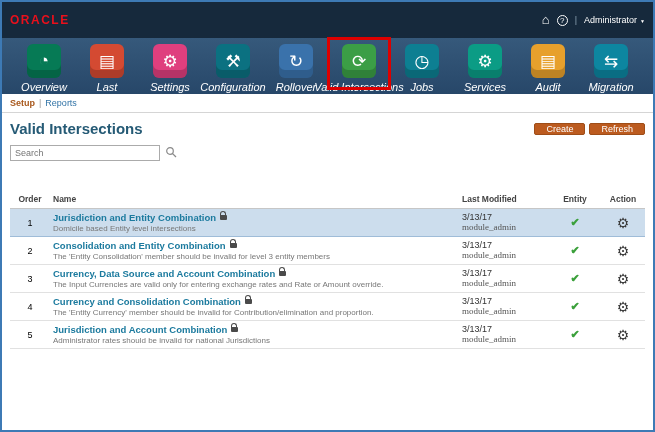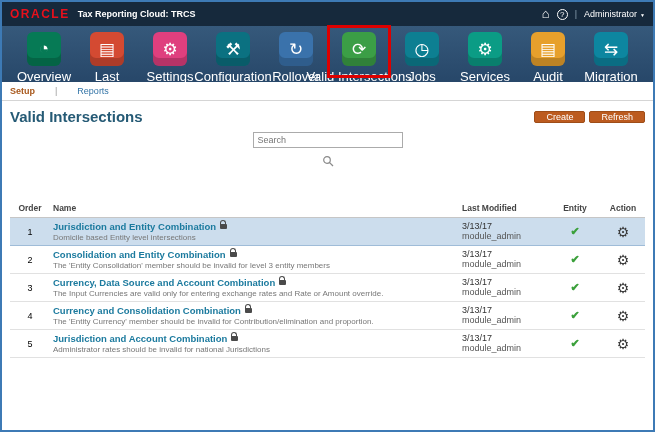--- a/index.html
+++ b/index.html
@@ -1,77 +1,76 @@
 <!DOCTYPE html>
 <html><head>
 <meta charset="utf-8">
 <style>
   html,body{margin:0;padding:0;}
   body{font-family:"Liberation Sans",sans-serif;background:#e9e9e9;}
   .window{position:relative;width:655px;height:432px;box-sizing:border-box;border:2px solid #3d7ab5;background:#fff;overflow:hidden;}
 
   
-  .topbar{height:20px;background:#16293c;display:flex;align-items:center;padding:2px 8px;color:#fff;font-size:9px;}
+  .topbar{height:20px;background:#16293c;display:flex;align-items:center;padding:8px 8px;color:#fff;font-size:9px;}
   .brand{color:#e8101c;font-weight:bold;font-size:12px;letter-spacing:1.5px;}
   .app-title{font-weight:bold;margin-left:8px;font-size:9px;color:#fff;}
   .topbar-right{margin-left:auto;display:flex;align-items:center;gap:7px;}
   .home-icon{font-size:13px;line-height:12px;cursor:pointer;}
   .help-icon{width:11px;height:11px;border:1px solid #fff;border-radius:50%;display:flex;align-items:center;justify-content:center;font-size:8px;cursor:pointer;box-sizing:border-box;}
   .sep{color:#8ba0b3;}
   .user{display:flex;align-items:center;gap:3px;cursor:pointer;}
   .caret{font-size:5px;position:relative;top:1px;}
 
   
   .navbar{height:56px;background:linear-gradient(#36597b,#274769);display:flex;justify-content:center;padding-top:6px;box-sizing:border-box;}
   .nav-item{width:63px;display:flex;flex-direction:column;align-items:center;cursor:pointer;}
   .tile-wrap{position:relative;width:34px;height:34px;}
   .tile{width:34px;height:34px;border-radius:6px;color:#fff;display:flex;align-items:center;justify-content:center;font-size:17px;box-shadow:inset 0 -8px rgba(0,0,0,.18);}
-  .nav-label{color:#fff;font-size:13px;margin-top:3px;white-space:nowrap;}
+  .nav-label{color:#fff;font-size:11px;margin-top:3px;white-space:nowrap;font-style:italic;}
   .red-annotation{position:absolute;left:-15px;top:-7px;width:58px;height:47px;border:3px solid #dd0000;z-index:3;pointer-events:none;}
 
   
-  .breadcrumb{display:flex;align-items:center;gap:20px;padding:4px 8px;border-bottom:1px solid #d5d5d5;font-size:9px;background:#fff;}
+  .breadcrumb{display:flex;align-items:center;gap:4px;padding:4px 8px;border-bottom:1px solid #d5d5d5;font-size:9px;background:#fff;}
   .setup-link{color:#a8581c;font-weight:bold;cursor:pointer;}
   .crumb-sep{color:#999;}
   .reports-link{color:#3173a6;cursor:pointer;}
   .title-row{display:flex;align-items:center;padding:7px 8px 3px;}
   .page-title{color:#255a75;font-size:15px;font-weight:bold;}
   .btns{margin-left:auto;display:flex;gap:4px;}
   .btn{background:#bc5b1f;color:#fff;font-size:9px;padding:0 11px;border:1px solid #9e4d18;border-radius:2px;cursor:pointer;font-family:"Liberation Sans",sans-serif;}
-  .search-row{display:flex;align-items:center;gap:5px;padding:4px 8px 2px;flex-direction:column;}
+  .search-row{display:flex;align-items:center;gap:5px;padding:4px 8px 2px;}
   .search-input{width:150px;height:16px;border:1px solid #ababab;font-size:9px;padding:0 4px;box-sizing:border-box;font-family:"Liberation Sans",sans-serif;}
   .mag{display:inline-block;cursor:pointer;}
 
   
   table{width:calc(100% - 16px);margin:26px 8px 0;border-collapse:collapse;font-size:9px;}
   thead th{color:#444;font-weight:bold;text-align:left;padding:4px 3px;border-bottom:1px solid #c6c6c6;font-size:8.5px;}
   th.c,td.c{text-align:center;}
   tbody td{padding:3px;border-bottom:1px solid #e1e1e1;vertical-align:top;height:24px;box-sizing:border-box;}
   tbody td.mid{vertical-align:middle;}
   tr.selected td{background:#ccdded;border-top:1px solid #9fbcd8;border-bottom:1px solid #9fbcd8;}
   tr{cursor:pointer;}
   .row-name{color:#1b7a9e;font-weight:bold;font-size:9.5px;cursor:pointer;}
   .row-desc{color:#777;font-size:8px;margin-top:1px;}
   .mod-date{color:#333;}
-  .mod-by{color:#555;}
+  .mod-by{color:#555;font-family:Liberation Serif, serif;}
   .check{color:#3ba03b;font-size:11px;font-weight:bold;}
   .gear{color:#3a3a3a;font-size:14px;cursor:pointer;line-height:1;}
 
   
   .lock{display:inline-block;width:7px;height:5px;background:#4a4a4a;border-radius:1px;position:relative;margin-left:4px;vertical-align:1px;}
   .lock:before{content:"";position:absolute;left:0px;top:-4px;width:4px;height:4px;border:1.5px solid #4a4a4a;border-bottom:none;border-radius:3px 3px 0 0;box-sizing:content-box;}
 </style>
 </head>
 <body>
 
 <div class="window">
 
   <div class="topbar">
     <span class="brand">ORACLE</span>
-    <span class="app-title">Tax Reporting Cloud: TRCS</span>
     <div class="topbar-right">
       <span class="home-icon">⌂</span>
       <span class="help-icon">?</span>
       <span class="sep">|</span>
       <span class="user">
         <span>Administrator</span>
         <span class="caret">▼</span>
       </span>
     </div>
   </div>

